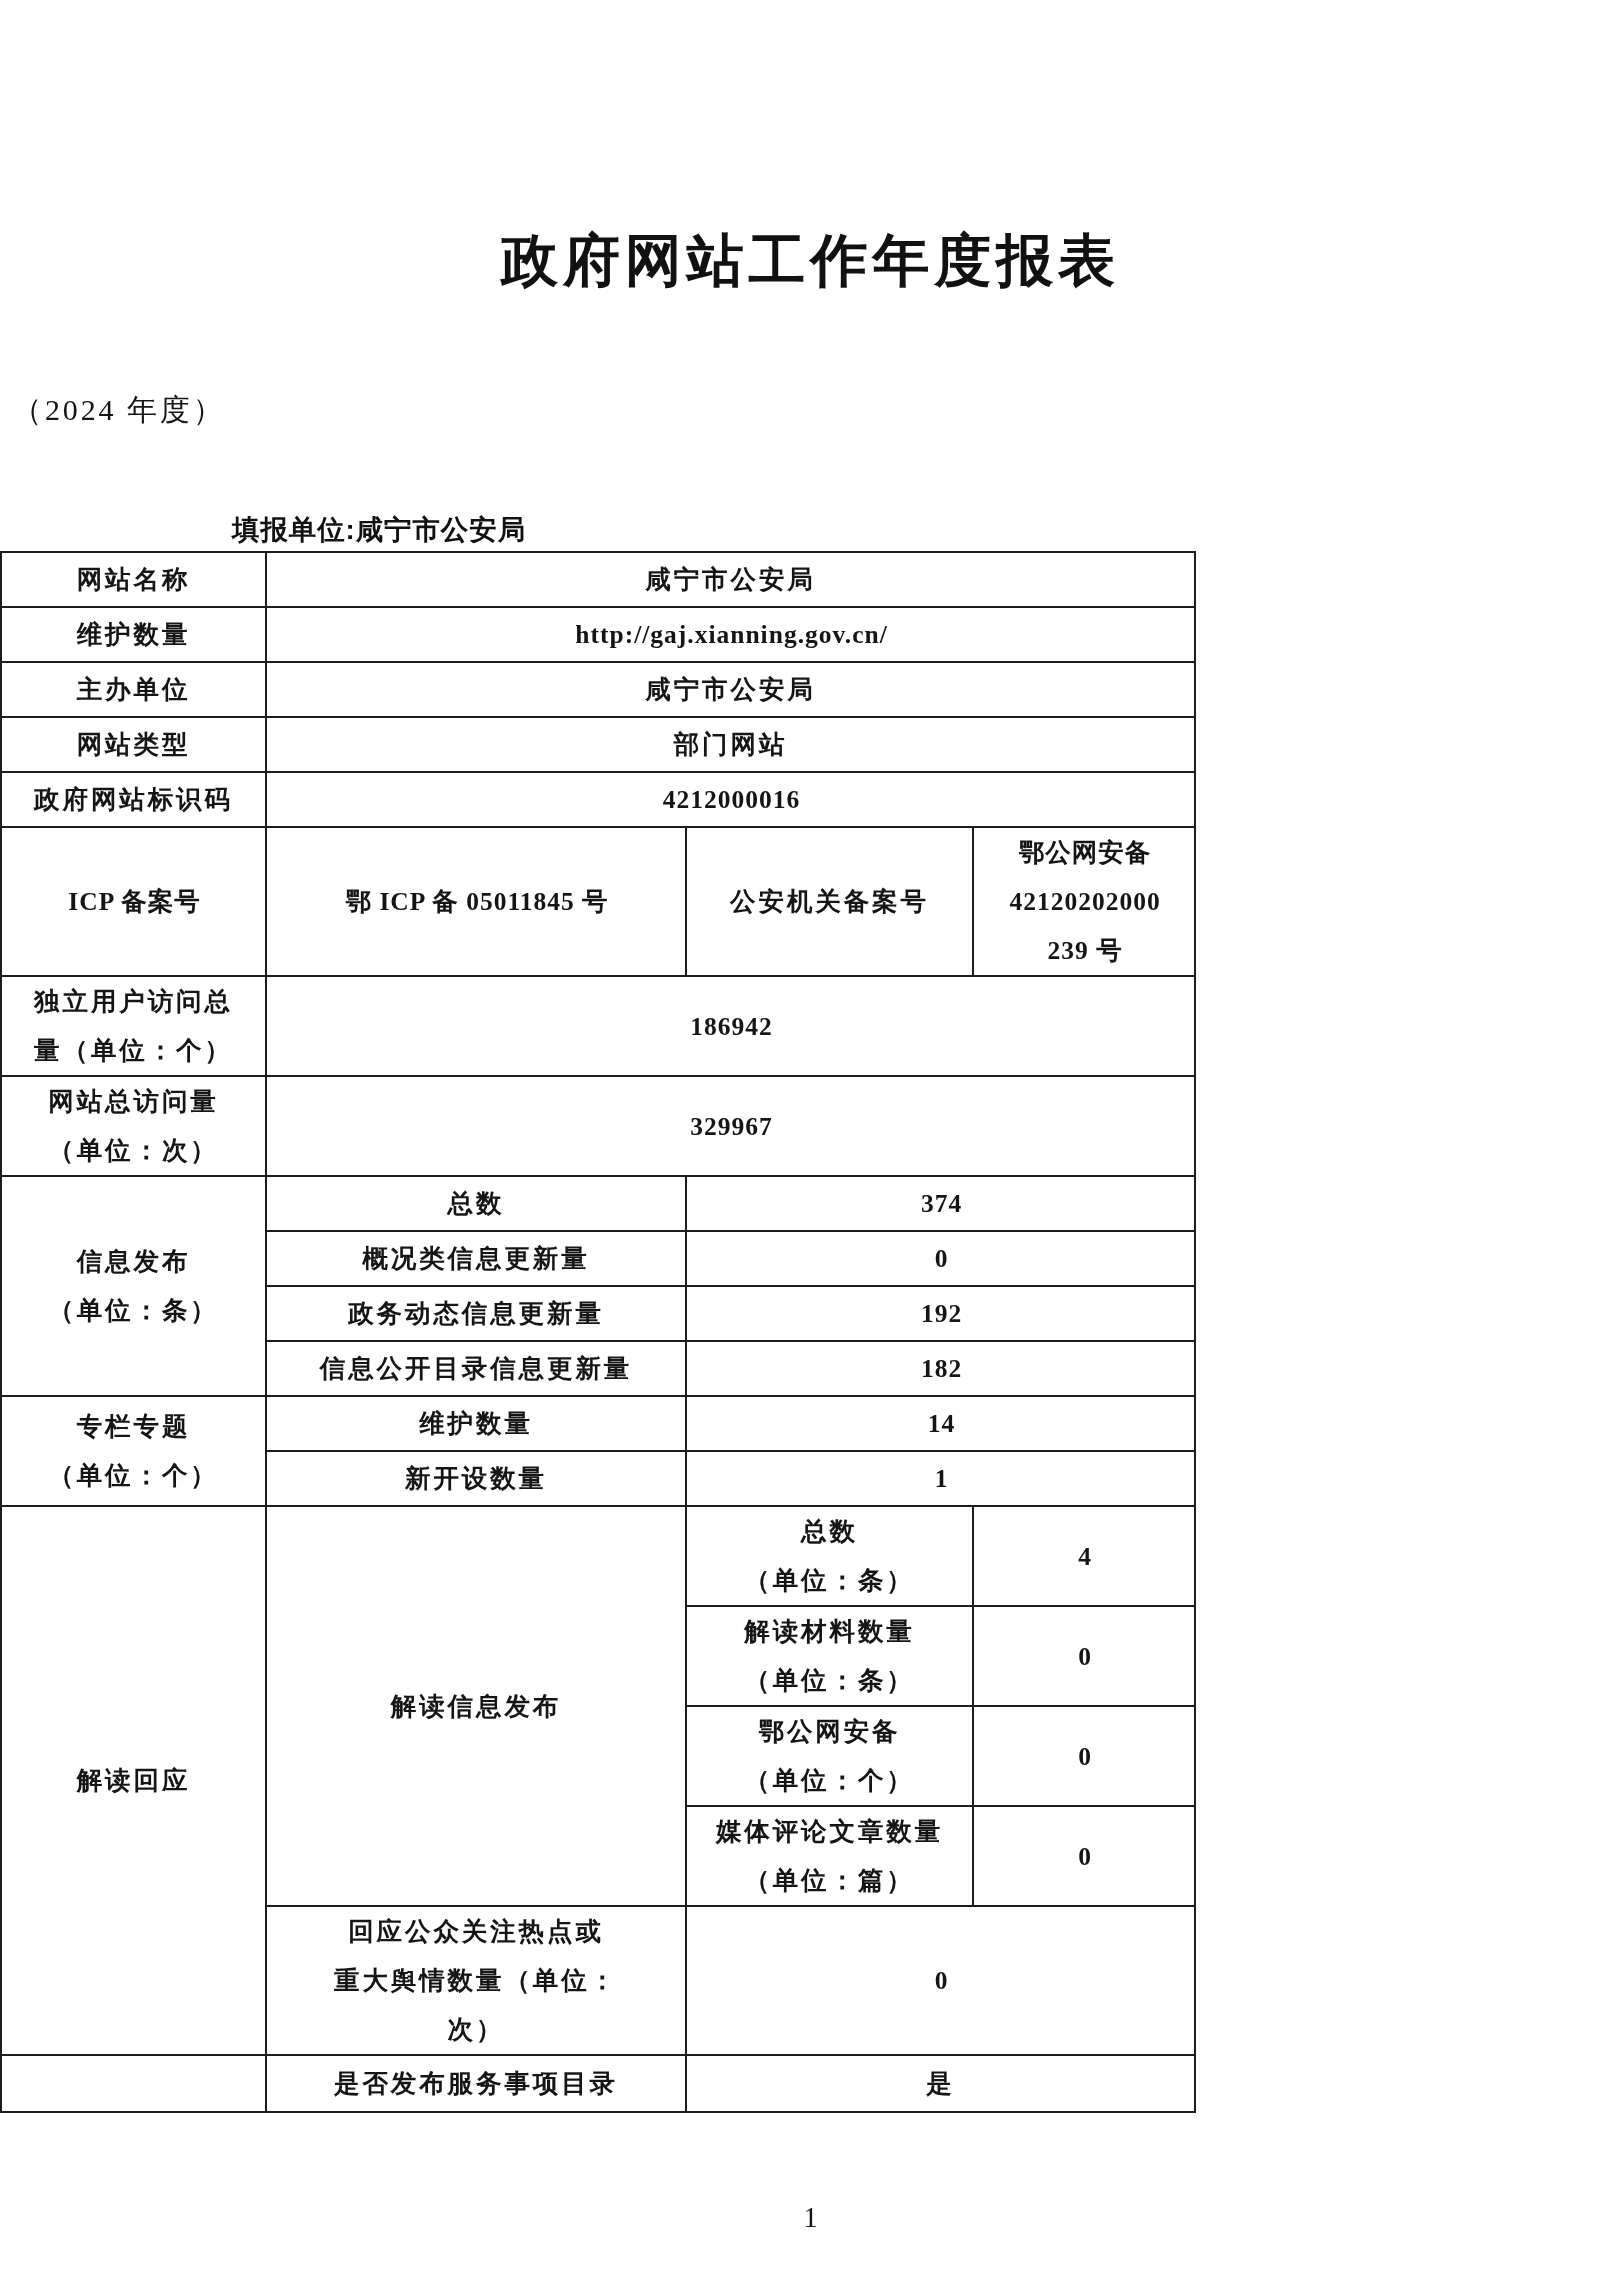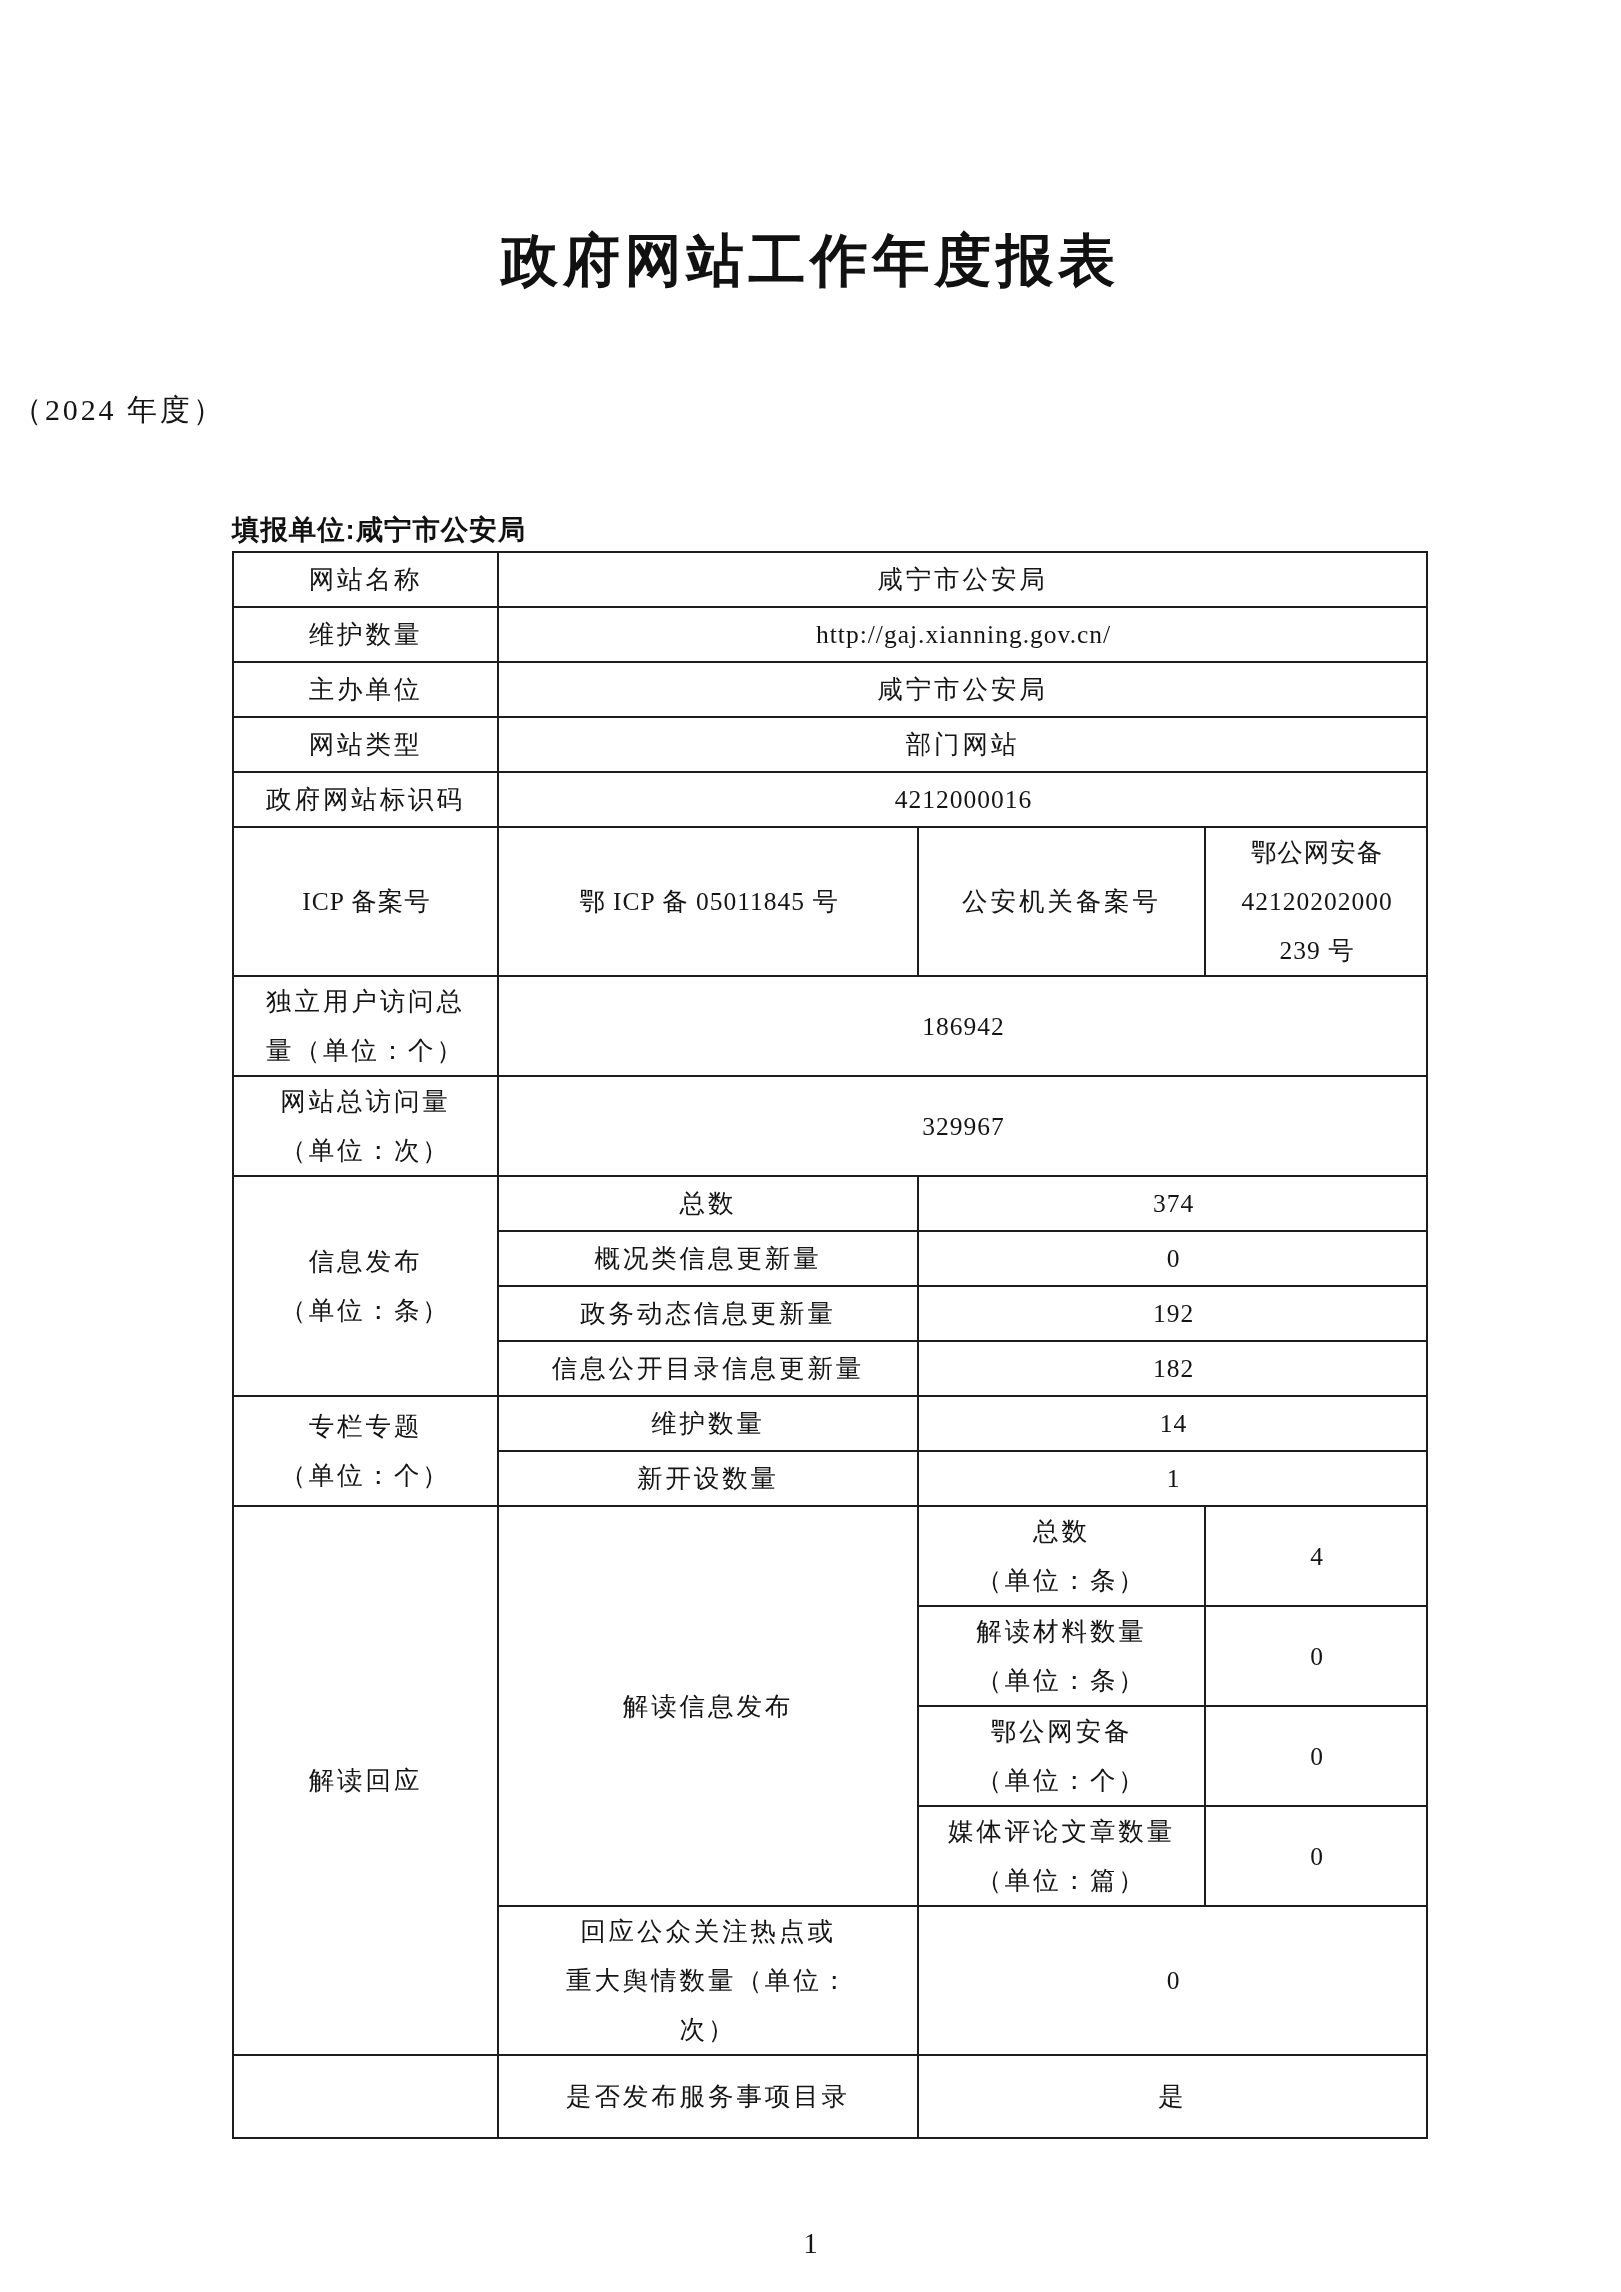--- a/index.html
+++ b/index.html
@@ -40,25 +40,25 @@
     margin-left: 232px;
     margin-bottom: 5.9px;
     font-family: "Liberation Sans", "DejaVu Sans", sans-serif;
     font-weight: 700;
     font-size: 27.4px;
     line-height: 1.1;
     letter-spacing: 1px;
     color: #111;
   }
   table.report {
-    margin-left: 232px;
     width: 1194px;
     table-layout: fixed;
     border-collapse: collapse;
     border: 2.9px solid #1d1d1d;
+    font-weight: bold;
   }
   table.report td {
     border: 2px solid #1d1d1d;
     border-top-width: 2.9px;
     border-bottom-width: 2.9px;
     text-align: center;
     vertical-align: middle;
     font-size: 25.5px;
     line-height: 49px;
     letter-spacing: 2.9px;
@@ -68,21 +68,21 @@
     word-break: break-all;
   }
   table.report td.latin {
     letter-spacing: 1px;
     word-break: normal;
     padding-left: 8px;
   }
   tr.h56  { height: 55px;  }
   tr.h100 { height: 98px; }
   tr.h150 { height: 147px; }
-  tr.h70  { height: 83px; padding-left: 14px;  }
+  tr.h70  { height: 57px; padding-left: 14px;  }
   td.thick-top { border-top-width: 3.9px; }
   .page-number {
     margin-top: 90px;
     text-align: center;
     font-size: 29px;
     line-height: 1;
   }
 </style>
 </head>
 <body>

